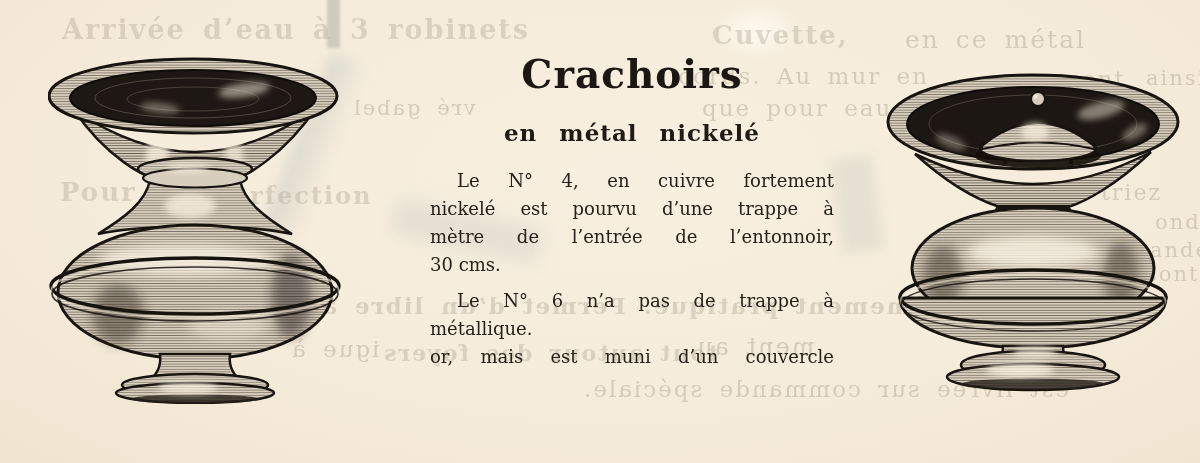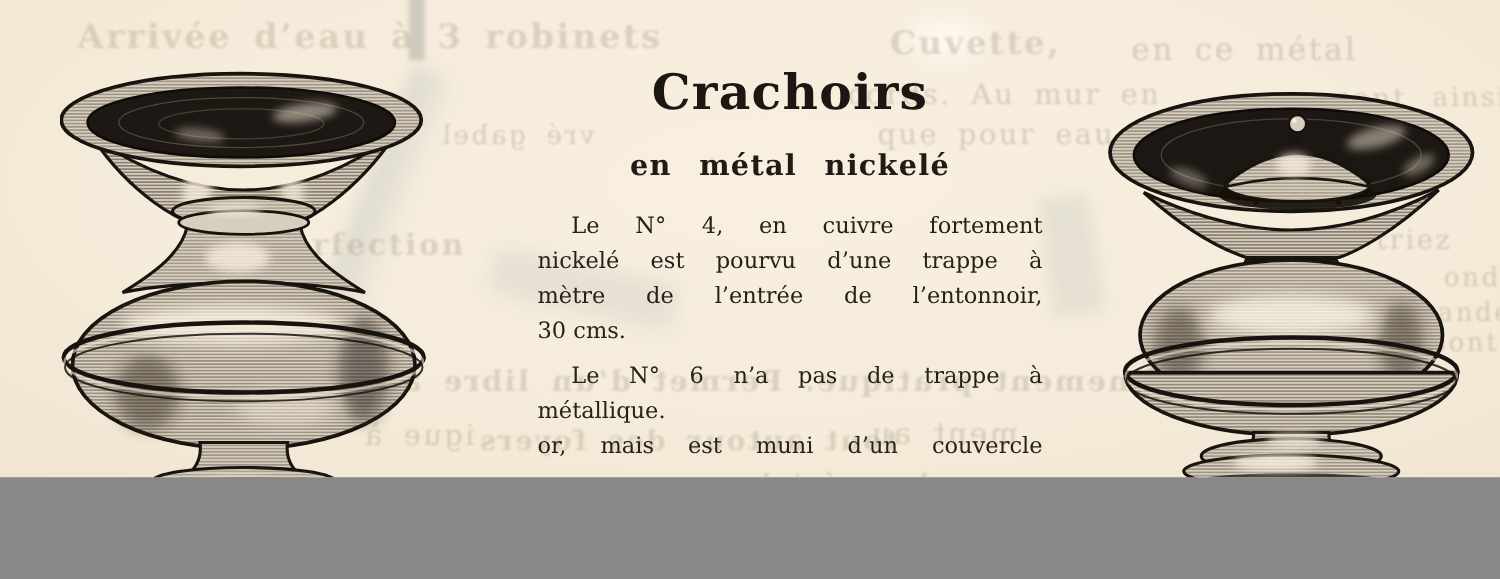--- a/index.html
+++ b/index.html
@@ -1,18 +1,18 @@
 <!DOCTYPE html>
 <html><head>
 <meta charset="utf-8">
 <style>
   html,body{margin:0;padding:0;background:#888;}
   .page{
     position:relative;
-    width:1200px;height:382px;
+    width:1200px;height:463px;
     overflow:hidden;
     background:radial-gradient(ellipse at 52% 38%, #f8efe0 0%, #f6ecdb 55%, #f1e5d1 100%);
     font-family:"DejaVu Serif","Liberation Serif",serif;
   }
   
   .ghost{
     position:absolute;
     color:#b4ab97;
     opacity:.5;
     filter:blur(.7px);
@@ -64,20 +64,21 @@
   <div class="smudge" style="left:836px;top:156px;width:42px;height:96px;transform:rotate(-8deg);background:rgba(190,196,182,.3);filter:blur(6px);"></div>
 
   <div class="ghost bold" style="left:62px;top:14px;font-size:27px;">Arrivée d’eau à 3 robinets</div>
   <div class="ghost bold" style="left:712px;top:20px;font-size:26px;">Cuvette,</div>
   <div class="ghost" style="left:905px;top:25px;font-size:25px;">en ce métal</div>
   <div class="ghost" style="left:678px;top:63px;font-size:23px;">cords. Au mur en</div>
   <div class="ghost" style="left:1068px;top:66px;font-size:23px;">sont</div>
   <div class="ghost" style="left:1146px;top:66px;font-size:21px;">ainsi</div>
   <div class="ghost" style="left:702px;top:95px;font-size:23px;">que pour eau l</div>
   <div class="ghost mir" style="left:352px;top:96px;font-size:21px;">vré gabel</div>
+  <div class="ghost bold" style="left:60px;top:177px;font-size:26px;">Pour</div>
   <div class="ghost bold" style="left:214px;top:181px;font-size:24px;">perfection</div>
   <div class="ghost" style="left:1101px;top:180px;font-size:22px;">triez</div>
   <div class="ghost" style="left:1155px;top:210px;font-size:21px;">onde</div>
   <div class="ghost" style="left:1150px;top:238px;font-size:21px;">ande</div>
   <div class="ghost" style="left:1146px;top:262px;font-size:21px;">sont</div>
   <div class="ghost bold mir" style="left:288px;top:292px;font-size:23px;">trêmement pratique. Permet d’un libre acc</div>
   <div class="ghost mir" style="left:290px;top:336px;font-size:23px;">igue à</div>
   <div class="ghost bold mir" style="left:382px;top:340px;font-size:22px;">tout autour des foyers</div>
   <div class="ghost mir" style="left:695px;top:333px;font-size:24px;">ment au</div>
   <div class="ghost mir" style="left:582px;top:376px;font-size:23px;">est livrée sur commande spéciale.</div>

